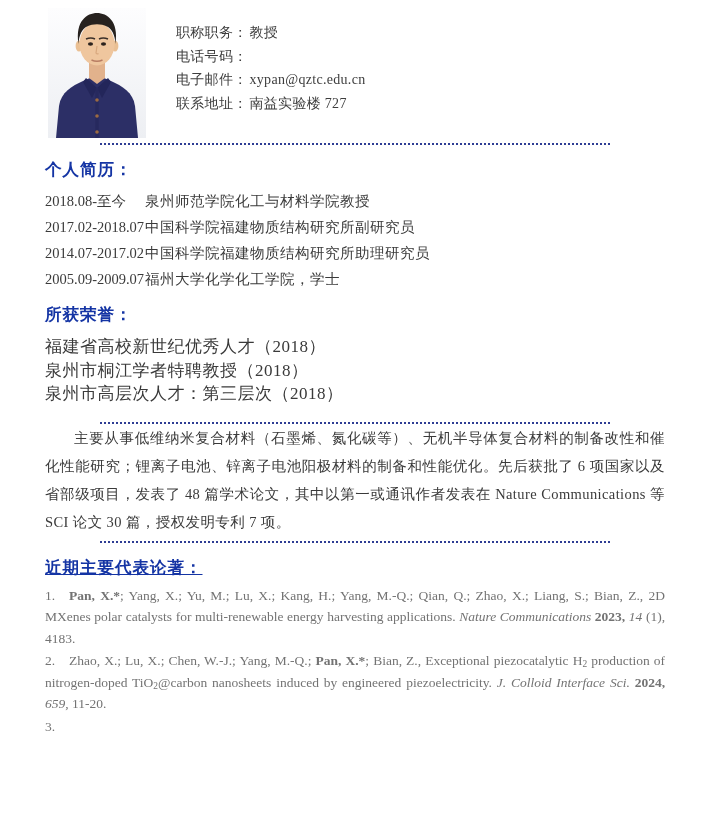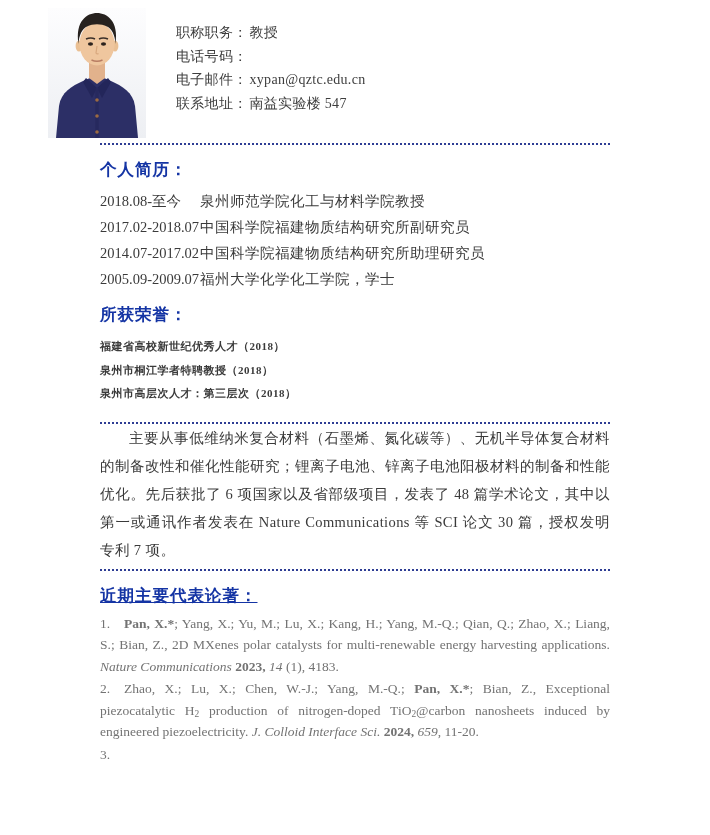--- a/index.html
+++ b/index.html
@@ -3,21 +3,21 @@
 <meta charset="utf-8">
 <style>
   * { margin: 0; padding: 0; box-sizing: border-box; }
   html, body { background: #ffffff; }
   body {
     width: 710px; height: 835px; overflow: hidden;
     font-family: "Liberation Serif", "DejaVu Serif", serif;
     color: #3a3a3a;
   }
   .page { width: 710px; height: 835px; position: relative; background: #fff; }
-  .content { padding: 0 100px; width: 710px; }
+  .content { padding: 0 45px; width: 710px; }
 
   
   .profile-header { display: flex; padding-top: 8px; height: 143px; }
   .photo-frame {
     width: 98px; height: 130px; margin-left: 48px; flex: 0 0 auto;
     overflow: hidden; background: #f5f6f8;
   }
   .photo-frame svg { display: block; width: 98px; height: 130px; }
   .contact-list { margin-left: 30px; padding-top: 13px; font-size: 14px; color: #3d3d3d; }
   .contact-row { line-height: 23.5px; white-space: pre; letter-spacing: 0.3px; }
@@ -41,21 +41,21 @@
   .h-resume   { margin: 14px 0 9px; }
   .h-honors   { margin: 12px 0 11px; }
   .h-interests{ margin: 14px 0 7px; }
   .h-pubs     { margin: 14px 0 8px; text-decoration: underline; }
 
   
   .resume-row { font-size: 14.5px; line-height: 26px; letter-spacing: 0.5px; }
   .period { display: inline-block; width: 100px; letter-spacing: 0; }
 
   
-  .honor-row { font-size: 11px; line-height: 23.5px; letter-spacing: 0.5px; font-weight: bold; }
+  .honor-row { font-size: 17px; line-height: 23.5px; letter-spacing: 0.5px; }
 
   
   .interests-p {
     font-size: 14.5px; line-height: 28px; text-align: justify;
     text-indent: 2em; letter-spacing: 0.4px;
   }
 
   
   .pub {
     font-size: 13.5px; line-height: 21.6px; text-align: justify;
@@ -109,21 +109,21 @@
 
         <path d="M49,38 L48,45 Q49,46.5 50.5,45.5" stroke="#d8a87e" stroke-width="1.2" fill="none"></path>
 
         <path d="M43.5,52 Q49,54.5 54.5,52" stroke="#b87d63" stroke-width="1.5" fill="none"></path>
       </svg>
     </div>
     <div class="contact-list">
         <div class="contact-row"><span class="c-label">职称职务：</span><span class="c-value">教授</span></div>
         <div class="contact-row"><span class="c-label">电话号码：</span><span class="c-value"></span></div>
         <div class="contact-row"><span class="c-label">电子邮件：</span><span class="c-value">xypan@qztc.edu.cn</span></div>
-        <div class="contact-row"><span class="c-label">联系地址：</span><span class="c-value">南益实验楼 547</span></div>
+        <div class="contact-row"><span class="c-label">联系地址：</span><span class="c-value">南益实验楼 727</span></div>
       </div>
   </div>
 
   <div class="divider div1"></div>
 
   <div class="content">
 
     <div class="sec-title h-resume">个人简历：</div>
     <div>
         <div class="resume-row"><span class="period">2018.08-至今</span><span class="desc">泉州师范学院化工与材料学院教授</span></div>

